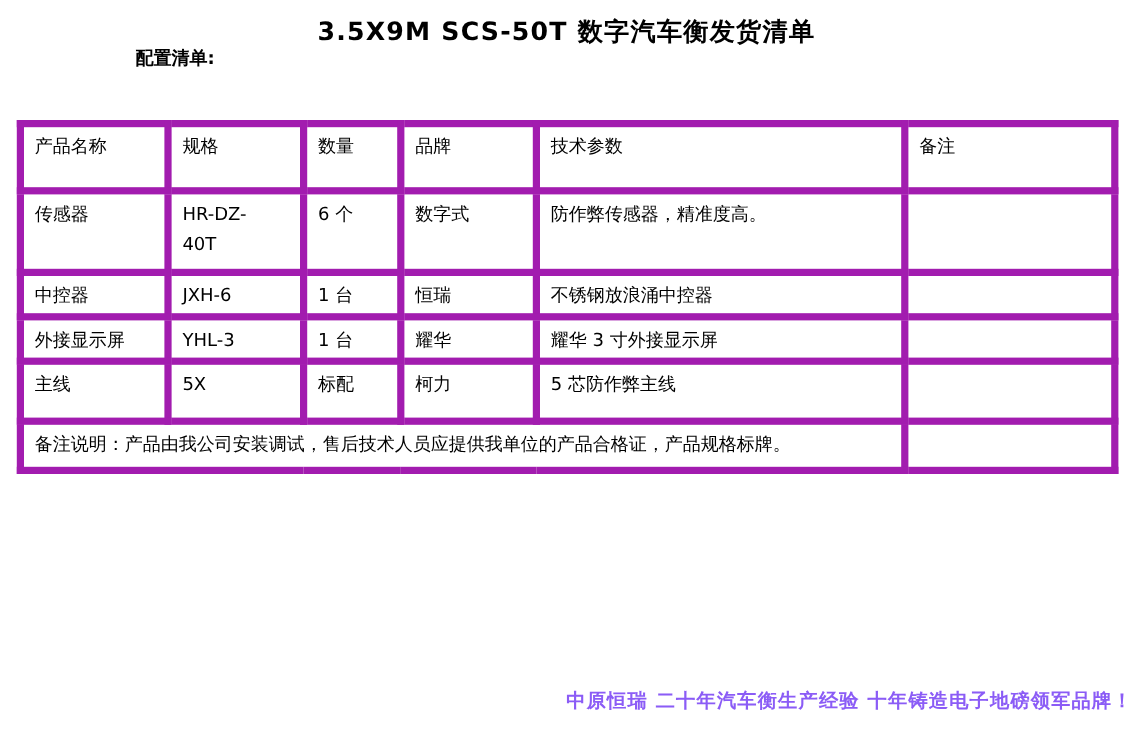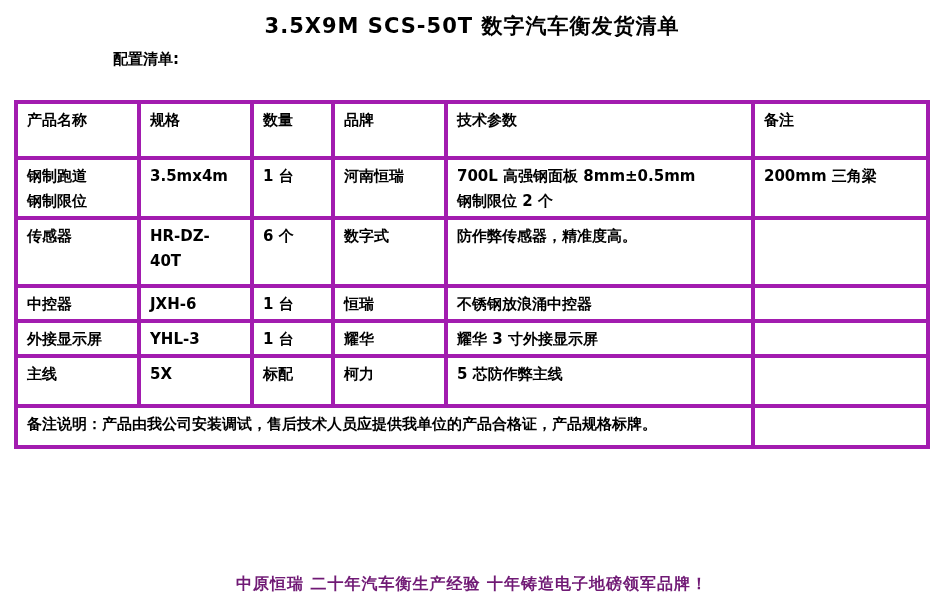--- a/index.html
+++ b/index.html
@@ -1,33 +1,33 @@
 <!DOCTYPE html>
 <html><head>
 <meta charset="utf-8">
 <style>
   html,body{margin:0;padding:0;background:#fff;}
   body{font-family:"DejaVu Sans","Liberation Sans",sans-serif;color:#000;}
   .page{position:relative;width:944px;height:611px;background:#fff;overflow:hidden;border-radius:28px;}
 
   .doc-title{position:absolute;top:12px;left:0;width:100%;text-align:center;
     font-size:21px;font-weight:bold;letter-spacing:1px;}
-  .section-label{position:absolute;top:50px;left:113px;font-size:15px;font-weight:bold;}
+  .section-label{position:absolute;top:39px;left:113px;font-size:15px;font-weight:bold;}
 
   table.spec{position:absolute;top:100px;left:14px;width:912px;
     border-collapse:collapse;table-layout:fixed;}
-  table.spec th,table.spec td{border:4px solid #a21caf;vertical-align:top;
+  table.spec th,table.spec td{border:6px solid #a21caf;vertical-align:top;
     text-align:left;padding:4px 20px 2px 9px;font-size:15px;line-height:25px;
-    font-weight:bold;white-space:pre-line;overflow:hidden;}
+    font-weight:normal;white-space:pre-line;overflow:hidden;}
   .h56{height:56px}.h55{height:55px}.h53{height:53px}.h68{height:68px}
   .h52{height:52px}.h28{height:28px}.h29{height:29px}.h50{height:50px}.h41{height:41px}
   td.tight,th.tight{line-height:24px;padding-top:2px;margin-top:31px;}
 
-  .footer-slogan{position:absolute;top:574px;left:0;width:100%;text-align:center;
-    font-size:16px;font-weight:bold;color:#701a75;letter-spacing:1px;}
+  .footer-slogan{position:absolute;top:574px;left:0;width:100%;text-align:right;
+    font-size:16px;font-weight:bold;color:#8b5cf6;letter-spacing:1px;}
 </style>
 </head>
 <body>
 
 <div class="page">
 
   <div class="doc-title">3.5X9M SCS-50T 数字汽车衡发货清单</div>
   <div class="section-label">配置清单:</div>
 
   <table class="spec">
@@ -43,30 +43,20 @@
       <tr class="h56">
         <th>产品名称</th>
         <th>规格</th>
         <th>数量</th>
         <th>品牌</th>
         <th>技术参数</th>
         <th>备注</th>
       </tr>
 
 
-      <tr class="h53">
-        <td>钢制跑道
-钢制限位</td>
-        <td>3.5mx4m</td>
-        <td>1 台</td>
-        <td>河南恒瑞</td>
-        <td>700L 高强钢面板 8mm±0.5mm
-钢制限位 2 个</td>
-        <td>200mm 三角梁</td>
-      </tr>
 
       <tr class="h68">
         <td>传感器</td>
         <td>HR-DZ-40T</td>
         <td>6 个</td>
         <td>数字式</td>
         <td>防作弊传感器，精准度高。</td>
         <td></td>
       </tr>
 

